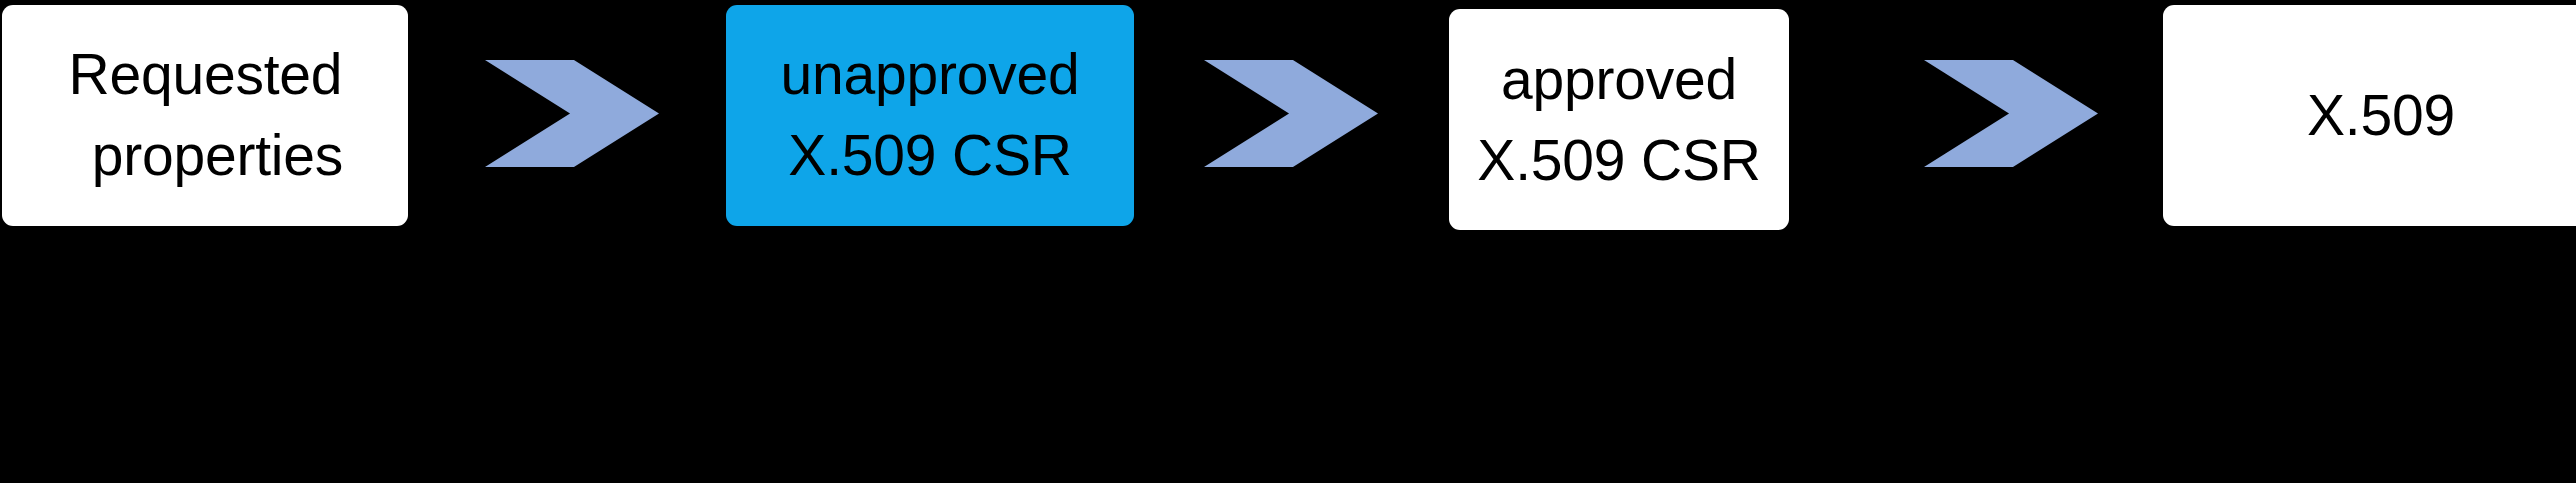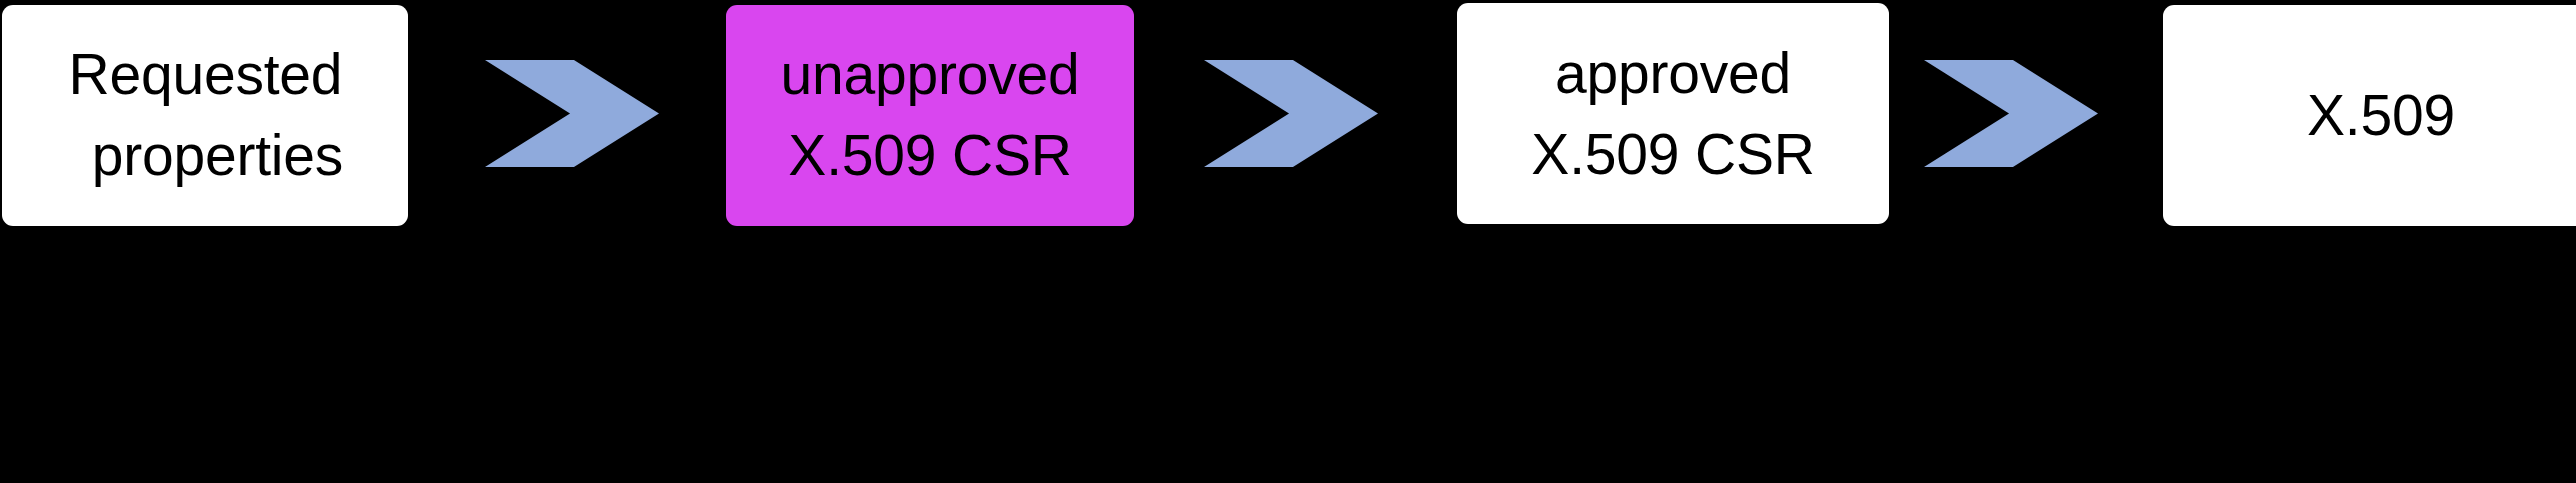--- a/index.html
+++ b/index.html
@@ -40,21 +40,21 @@
     font-size: 57px;
     line-height: 1.42;
     font-weight: 400;
     text-align: center;
     white-space: nowrap;
     letter-spacing: -0.2px;
   }
 
   .node-box.box-1 { left: 2.4px;    top: 4.7px; width: 406px; height: 221px; }
   .node-box.box-2 { left: 726px;  top: 4.7px; width: 408px; height: 221px; }
-  .node-box.box-3 { left: 1449px; top: 3px; width: 432px; height: 221px; margin-left: 8px; }
+  .node-box.box-3 { left: 1449px; top: 9px; width: 340px; height: 221px; }
   .node-box.box-4 { left: 2163px; top: 4.7px; width: 436px; height: 221px; }
 
   
   .flow-arrow {
     position: absolute;
     top: 60px;
     width: 174px;
     height: 107px;
   }
   .flow-arrow svg { display: block; width: 100%; height: 100%; }
@@ -72,21 +72,21 @@
     <div class="node-label" style="color: rgb(0, 0, 0);">Requested</div>
     <div class="node-label" style="color: rgb(0, 0, 0); margin-left: 24px;">properties</div>
   </div>
 
   <div class="flow-arrow arrow-1">
     <svg viewBox="0 0 221 136" preserveAspectRatio="none" aria-hidden="true">
       <polygon points="0,0 113,0 221,68 113,136 0,136 108,68" fill="#8FAADC"></polygon>
     </svg>
   </div>
 
-  <div class="node-box box-2" style="background: #d946ef;">
+  <div class="node-box box-2" style="background: #0ea5e9;">
     <div class="node-label" style="color: rgb(0, 0, 0);">unapproved</div>
     <div class="node-label" style="color: rgb(0, 0, 0);">X.509 CSR</div>
   </div>
 
   <div class="flow-arrow arrow-2">
     <svg viewBox="0 0 221 136" preserveAspectRatio="none" aria-hidden="true">
       <polygon points="0,0 113,0 221,68 113,136 0,136 108,68" fill="#8FAADC"></polygon>
     </svg>
   </div>
 

